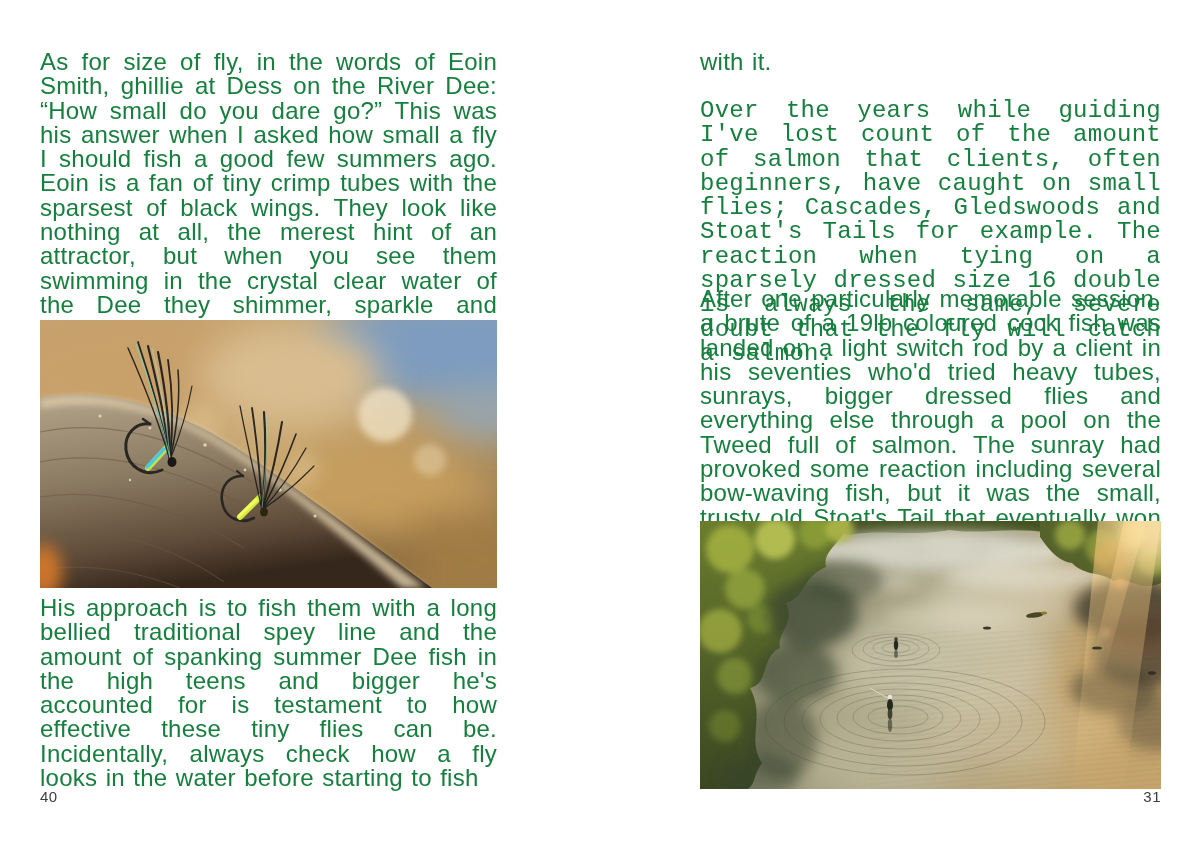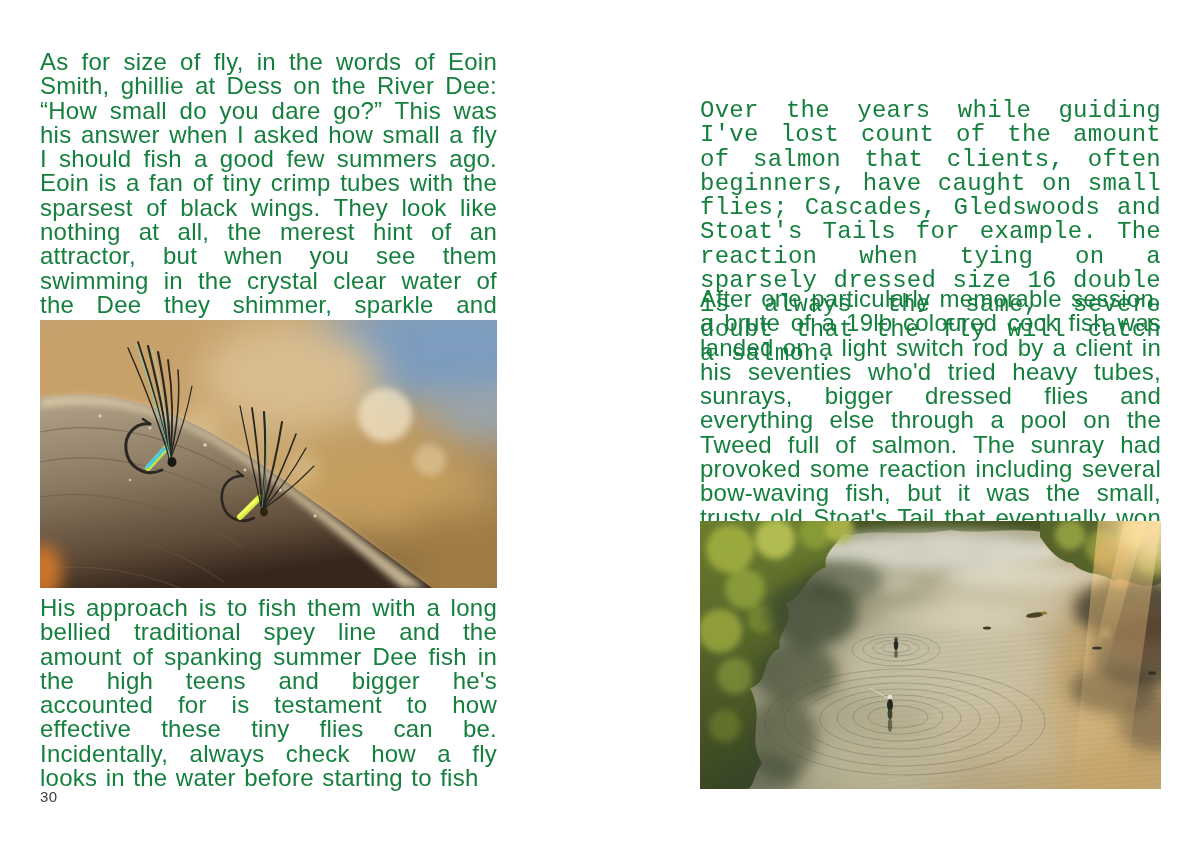--- a/index.html
+++ b/index.html
@@ -121,22 +121,23 @@
           <path d="M222,190 C244,166 256,146 266,128" stroke-width="1.3"></path>
           <path d="M222,190 C248,172 262,158 274,146" stroke-width="1.1"></path>
         </g>
         <path d="M222,188 C226,150 228,122 226,94" stroke="#8fd8b8" stroke-width="0.8" fill="none" opacity="0.7"></path>
         <ellipse cx="224" cy="192" rx="4" ry="4.5" fill="#2c260f"></ellipse>
       </g>
     </svg>
   </figure>
 
   <p class="body-text col-left p-l2">His approach is to fish them with a long bellied traditional spey line and the amount of spanking summer Dee fish in the high teens and bigger he's accounted for is testament to how effective these tiny flies can be. Incidentally, always check how a fly looks in the water before starting to fish</p>
-  <div class="page-number num-left">30</div>
-
+  <div class="page-number num-left">40</div>
+
+  <p class="body-text col-right p-r0">with it.</p>
   <p class="body-text col-right p-r1">Over the years while guiding I've lost count of the amount of salmon that clients, often beginners, have caught on small flies; Cascades, Gledswoods and Stoat's Tails for example. The reaction when tying on a sparsely dressed size 16 double is always the same, severe doubt that the fly will catch a salmon.</p>
   <p class="body-text col-right p-r2">After one particularly memorable session, a brute of a 19lb coloured cock fish was landed on a light switch rod by a client in his seventies who'd tried heavy tubes, sunrays, bigger dressed flies and everything else through a pool on the Tweed full of salmon. The sunray had provoked some reaction including several bow-waving fish, but it was the small, trusty old Stoat's Tail that eventually won the day.</p>
 
   <figure class="photo photo-river" aria-label="Aerial view of two anglers wading in a misty tree-lined river at golden hour, ripple rings spreading around them">
     <svg viewBox="0 0 461 268" preserveAspectRatio="none">
       <defs>
         <linearGradient id="water" x1="0" y1="0" x2="1" y2="0.25">
           <stop offset="0" stop-color="#6f7358"></stop>
             <stop offset="0.35" stop-color="#9d9a7e"></stop>
           <stop offset="0.62" stop-color="#b0a98b"></stop>
@@ -262,13 +263,14 @@
       <g>
         <ellipse cx="335" cy="94" rx="9" ry="2.6" fill="#4a4426" transform="rotate(-8 335 94)"></ellipse>
         <ellipse cx="344" cy="92" rx="3" ry="1.5" fill="#8a7a2a"></ellipse>
         <ellipse cx="287" cy="107" rx="4" ry="1.5" fill="#3a3a28"></ellipse>
         <ellipse cx="397" cy="127" rx="5" ry="1.6" fill="#3a3a28"></ellipse>
         <ellipse cx="452" cy="152" rx="4" ry="1.8" fill="#332f24"></ellipse>
       </g>
     </svg>
   </figure>
 
+  <div class="page-number num-right">31</div>
 </div>
 
 </body></html>

